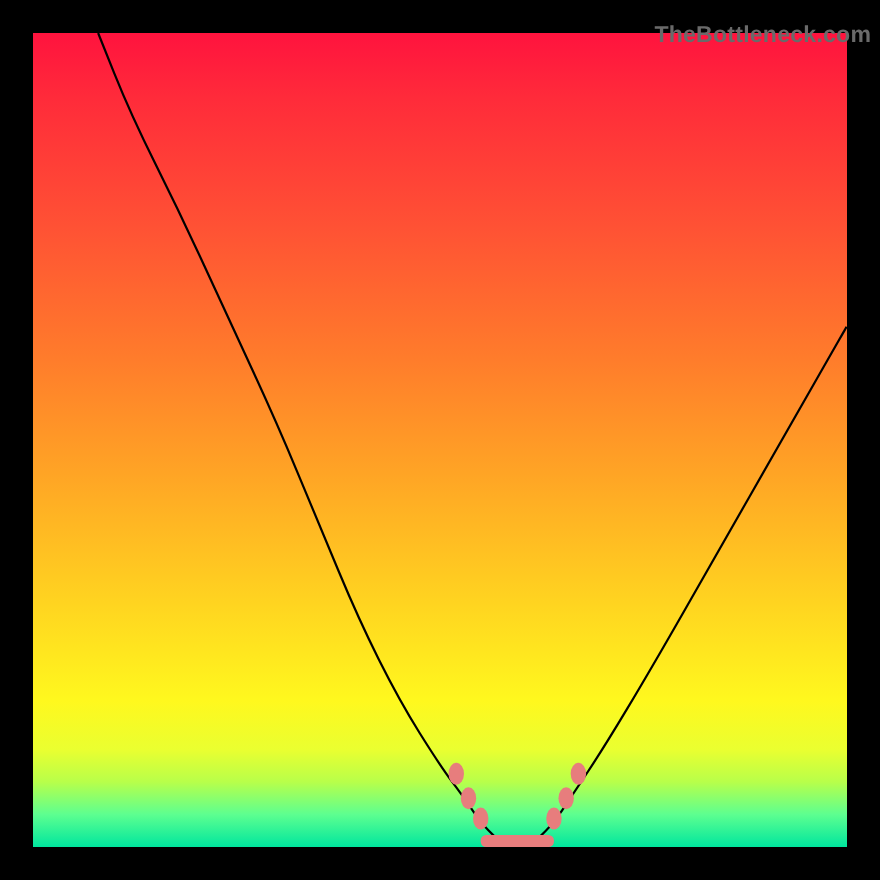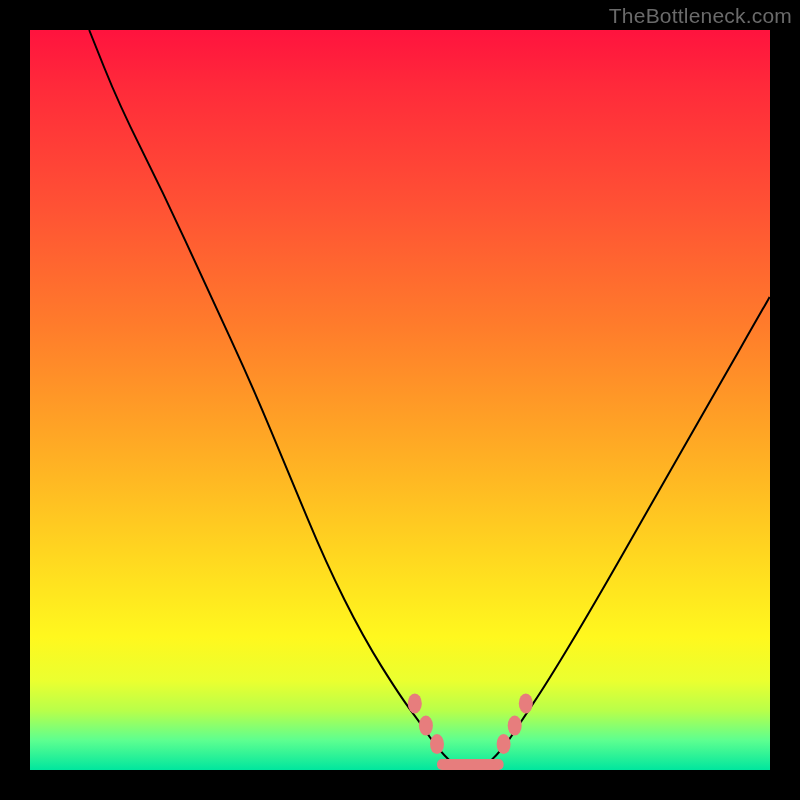--- a/index.html
+++ b/index.html
@@ -34,25 +34,25 @@
       #ffa425 54%,
       #ffd420 70%,
       #fff81e 82%,
       #eaff30 88%,
       #b8ff4a 92%,
       #5dff90 96%,
       #00e69e 100%);
   }
   .watermark {
     position: absolute;
-    top: 4px;
+    top: 20px;
     right: 8px;
     color: #6a6a6a;
     font-size: 21px;
-    font-weight: 400;
+    font-weight: 700;
     letter-spacing: 0.2px;
     user-select: none;
   }
   svg.overlay {
     position: absolute;
     left: 30px;
     top: 30px;
     width: 740px;
     height: 740px;
     overflow: visible;

